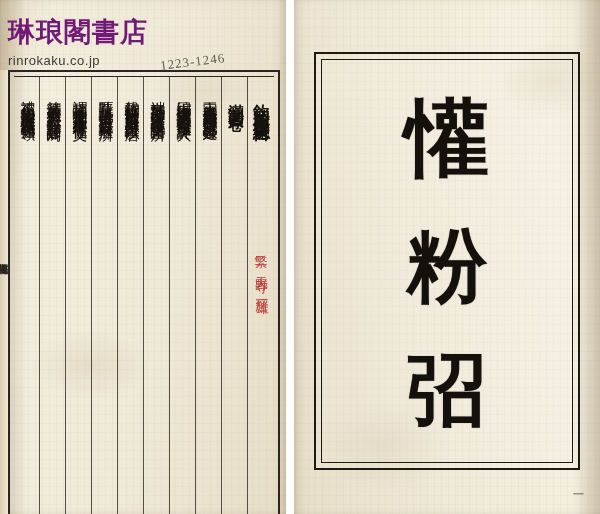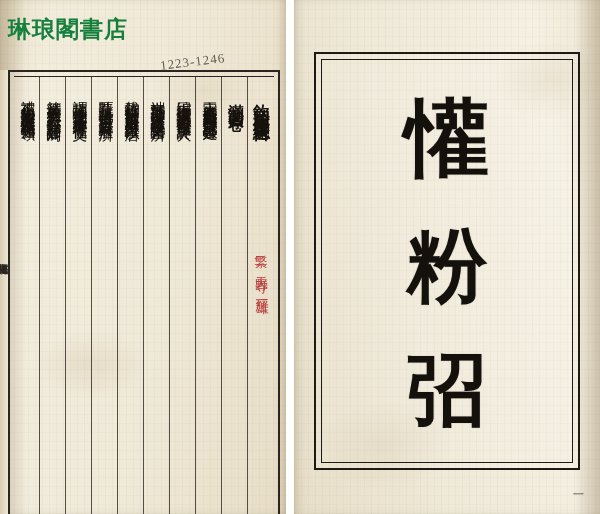--- a/index.html
+++ b/index.html
@@ -15,21 +15,21 @@
     background:#fdfdfb;
   }
 
   
   .logo-block{
     position:absolute;left:8px;top:14px;z-index:40;
     pointer-events:none;
   }
   .logo-title{
     font-family:Liberation Serif, serif;
-    font-size:23px;font-weight:bold;color:#15803d;
+    font-size:27px;font-weight:bold;color:#701a75;
     letter-spacing:1px;white-space:nowrap;
   }
   .logo-url{
     font-family:"Liberation Sans", sans-serif;
     font-size:13px;color:#3a3a3a;margin-top:3px;letter-spacing:.5px;
   }
 
   
   .book-page{
     position:absolute;top:0;height:514px;
@@ -222,15 +222,16 @@
           <div class="bigchar b2">粉</div>
           <div class="bigchar b3">弨</div>
         </div>
       </div>
     </div>
     <div class="rmark">一</div>
   </div>
 
   <div class="logo-block">
     <div class="logo-title">琳琅閣書店</div>
+    <div class="logo-url">rinrokaku.co.jp</div>
   </div>
 
 </div>
 
 </body></html>

